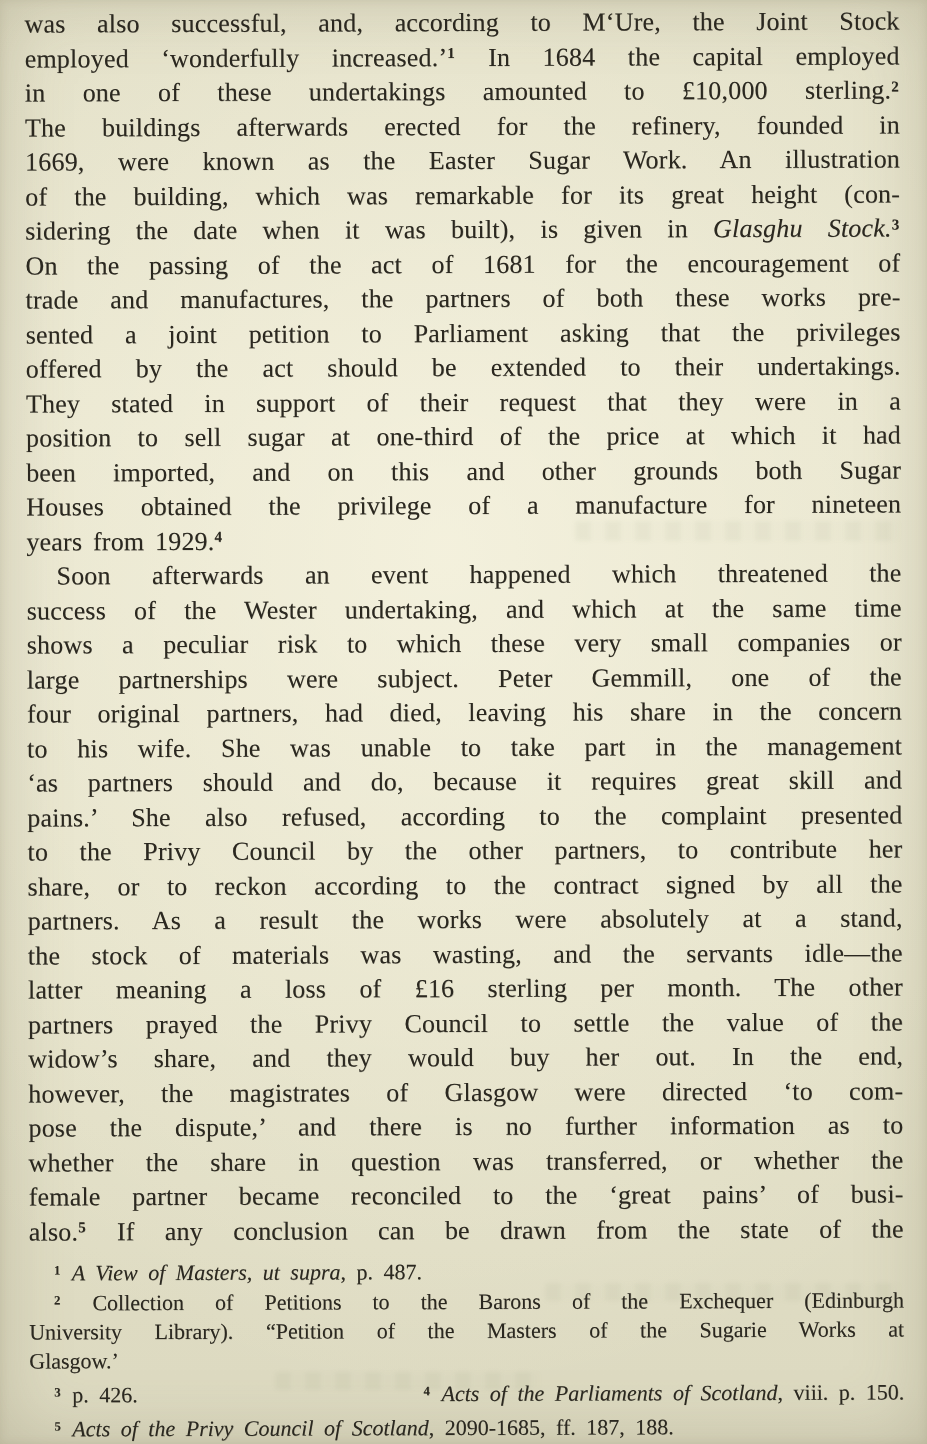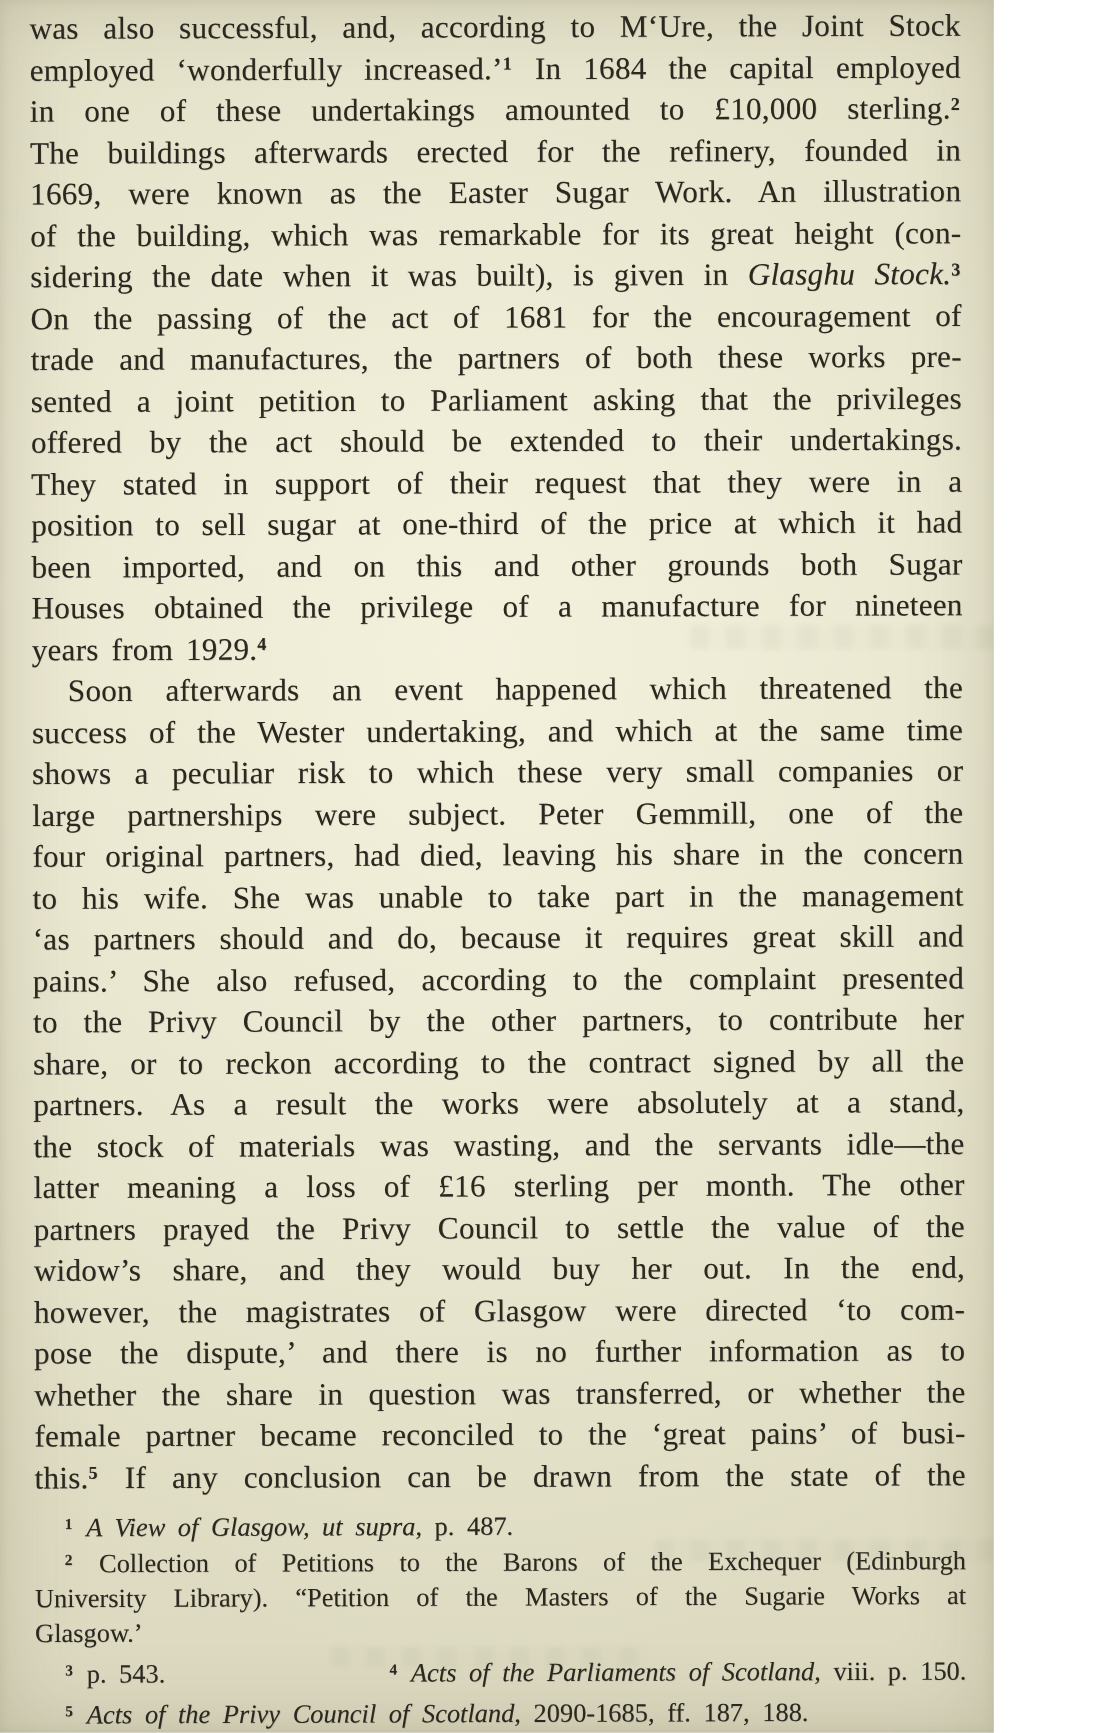--- a/index.html
+++ b/index.html
@@ -1,21 +1,21 @@
 <!DOCTYPE html>
 <html><head>
 <meta charset="utf-8">
 <style>
   html,body{margin:0;padding:0;}
   body{
     width:927px;height:1444px;overflow:hidden;
     font-family:"Liberation Serif","DejaVu Serif",serif;
   }
   .page{
-    position:relative;width:828px;height:1444px;overflow:hidden;
+    position:relative;width:927px;height:1444px;overflow:hidden;
     background:
       radial-gradient(130% 95% at 48% 38%, rgba(255,252,236,0.55), rgba(255,252,236,0) 62%),
       linear-gradient(180deg,#e0ddc4 0%,#e6e3cb 28%,#e3e0c7 68%,#dcd9c0 100%);
     box-shadow: inset 0 0 70px rgba(118,112,82,0.28), inset 0 0 10px rgba(118,112,82,0.15);
     color:#2b2820;
   }
   .text-block{
     position:absolute;left:27px;right:25px;top:6px;
     transform:rotate(-0.2deg);transform-origin:50% 50%;
     text-shadow:0.3px 0.3px 0.6px rgba(40,36,28,0.35);
@@ -97,35 +97,35 @@
           <div class="line"><span class="">share, or to reckon according to the contract signed by all the</span></div>
           <div class="line"><span class="">partners. As a result the works were absolutely at a stand,</span></div>
           <div class="line"><span class="">the stock of materials was wasting, and the servants idle—the</span></div>
           <div class="line"><span class="">latter meaning a loss of £16 sterling per month. The other</span></div>
           <div class="line"><span class="">partners prayed the Privy Council to settle the value of the</span></div>
           <div class="line"><span class="">widow’s share, and they would buy her out. In the end,</span></div>
           <div class="line"><span class="">however, the magistrates of Glasgow were directed ‘to com-</span></div>
           <div class="line"><span class="">pose the dispute,’ and there is no further information as to</span></div>
           <div class="line"><span class="">whether the share in question was transferred, or whether the</span></div>
           <div class="line"><span class="">female partner became reconciled to the ‘great pains’ of busi-</span></div>
-          <div class="line"><span class="">this.</span><span class="sup">5</span><span class=""> If any conclusion can be drawn from the state of the</span></div>
+          <div class="line"><span class="">also.</span><span class="sup">5</span><span class=""> If any conclusion can be drawn from the state of the</span></div>
         </div>
       </div>
     <div id="footnote-area" class="footnotes">
         <div class="fnblock">
-          <div class="fline short indent"><span class="sup">1</span><span class=""> </span><span class="i">A View of Glasgow, ut supra</span><span class="">, p. 487.</span></div>
+          <div class="fline short indent"><span class="sup">1</span><span class=""> </span><span class="i">A View of Masters, ut supra</span><span class="">, p. 487.</span></div>
         </div>
         <div class="fnblock">
           <div class="fline indent"><span class="sup">2</span><span class=""> Collection of Petitions to the Barons of the Exchequer (Edinburgh</span></div>
           <div class="fline"><span class="">University Library). “Petition of the Masters of the Sugarie Works at</span></div>
           <div class="fline short"><span class="">Glasgow.’</span></div>
         </div>
         <div class="fnblock gap">
           <div class="fn-row">
-            <span class="left"><span class="sup">3</span><span class=""> p. 543.</span></span>
+            <span class="left"><span class="sup">3</span><span class=""> p. 426.</span></span>
             <span class="right"><span class="sup">4</span><span class=""> </span><span class="i">Acts of the Parliaments of Scotland</span><span class="">, viii. p. 150.</span></span>
           </div>
         </div>
         <div class="fnblock gap">
           <div class="fline short indent"><span class="sup">5</span><span class=""> </span><span class="i">Acts of the Privy Council of Scotland</span><span class="">, 2090-1685, ff. 187, 188.</span></div>
         </div>
       </div>
   </div>
 </div>
 

